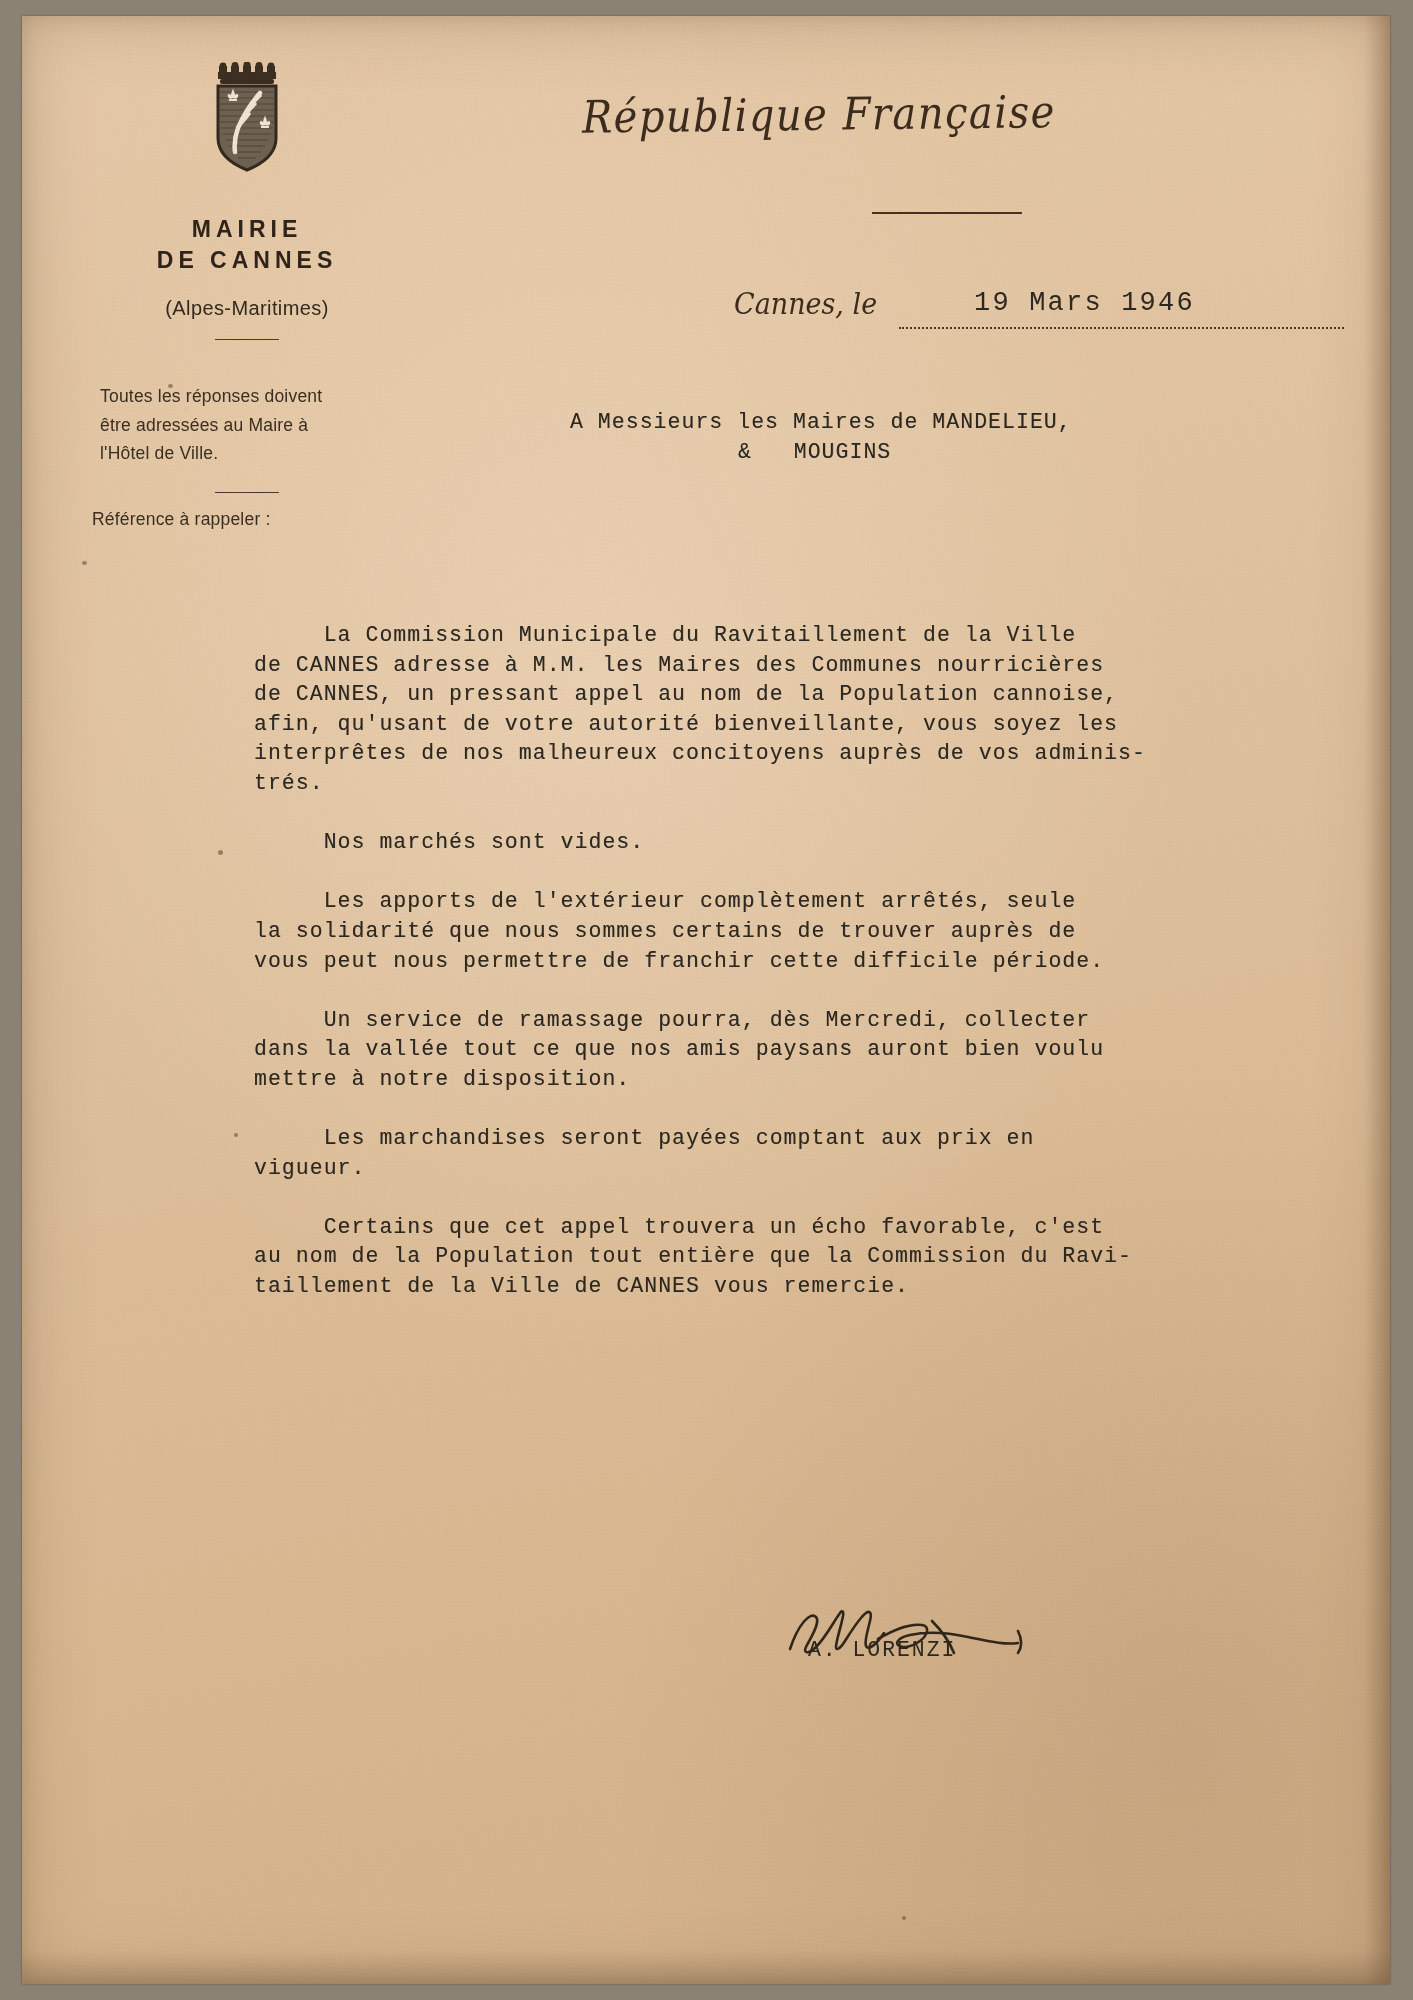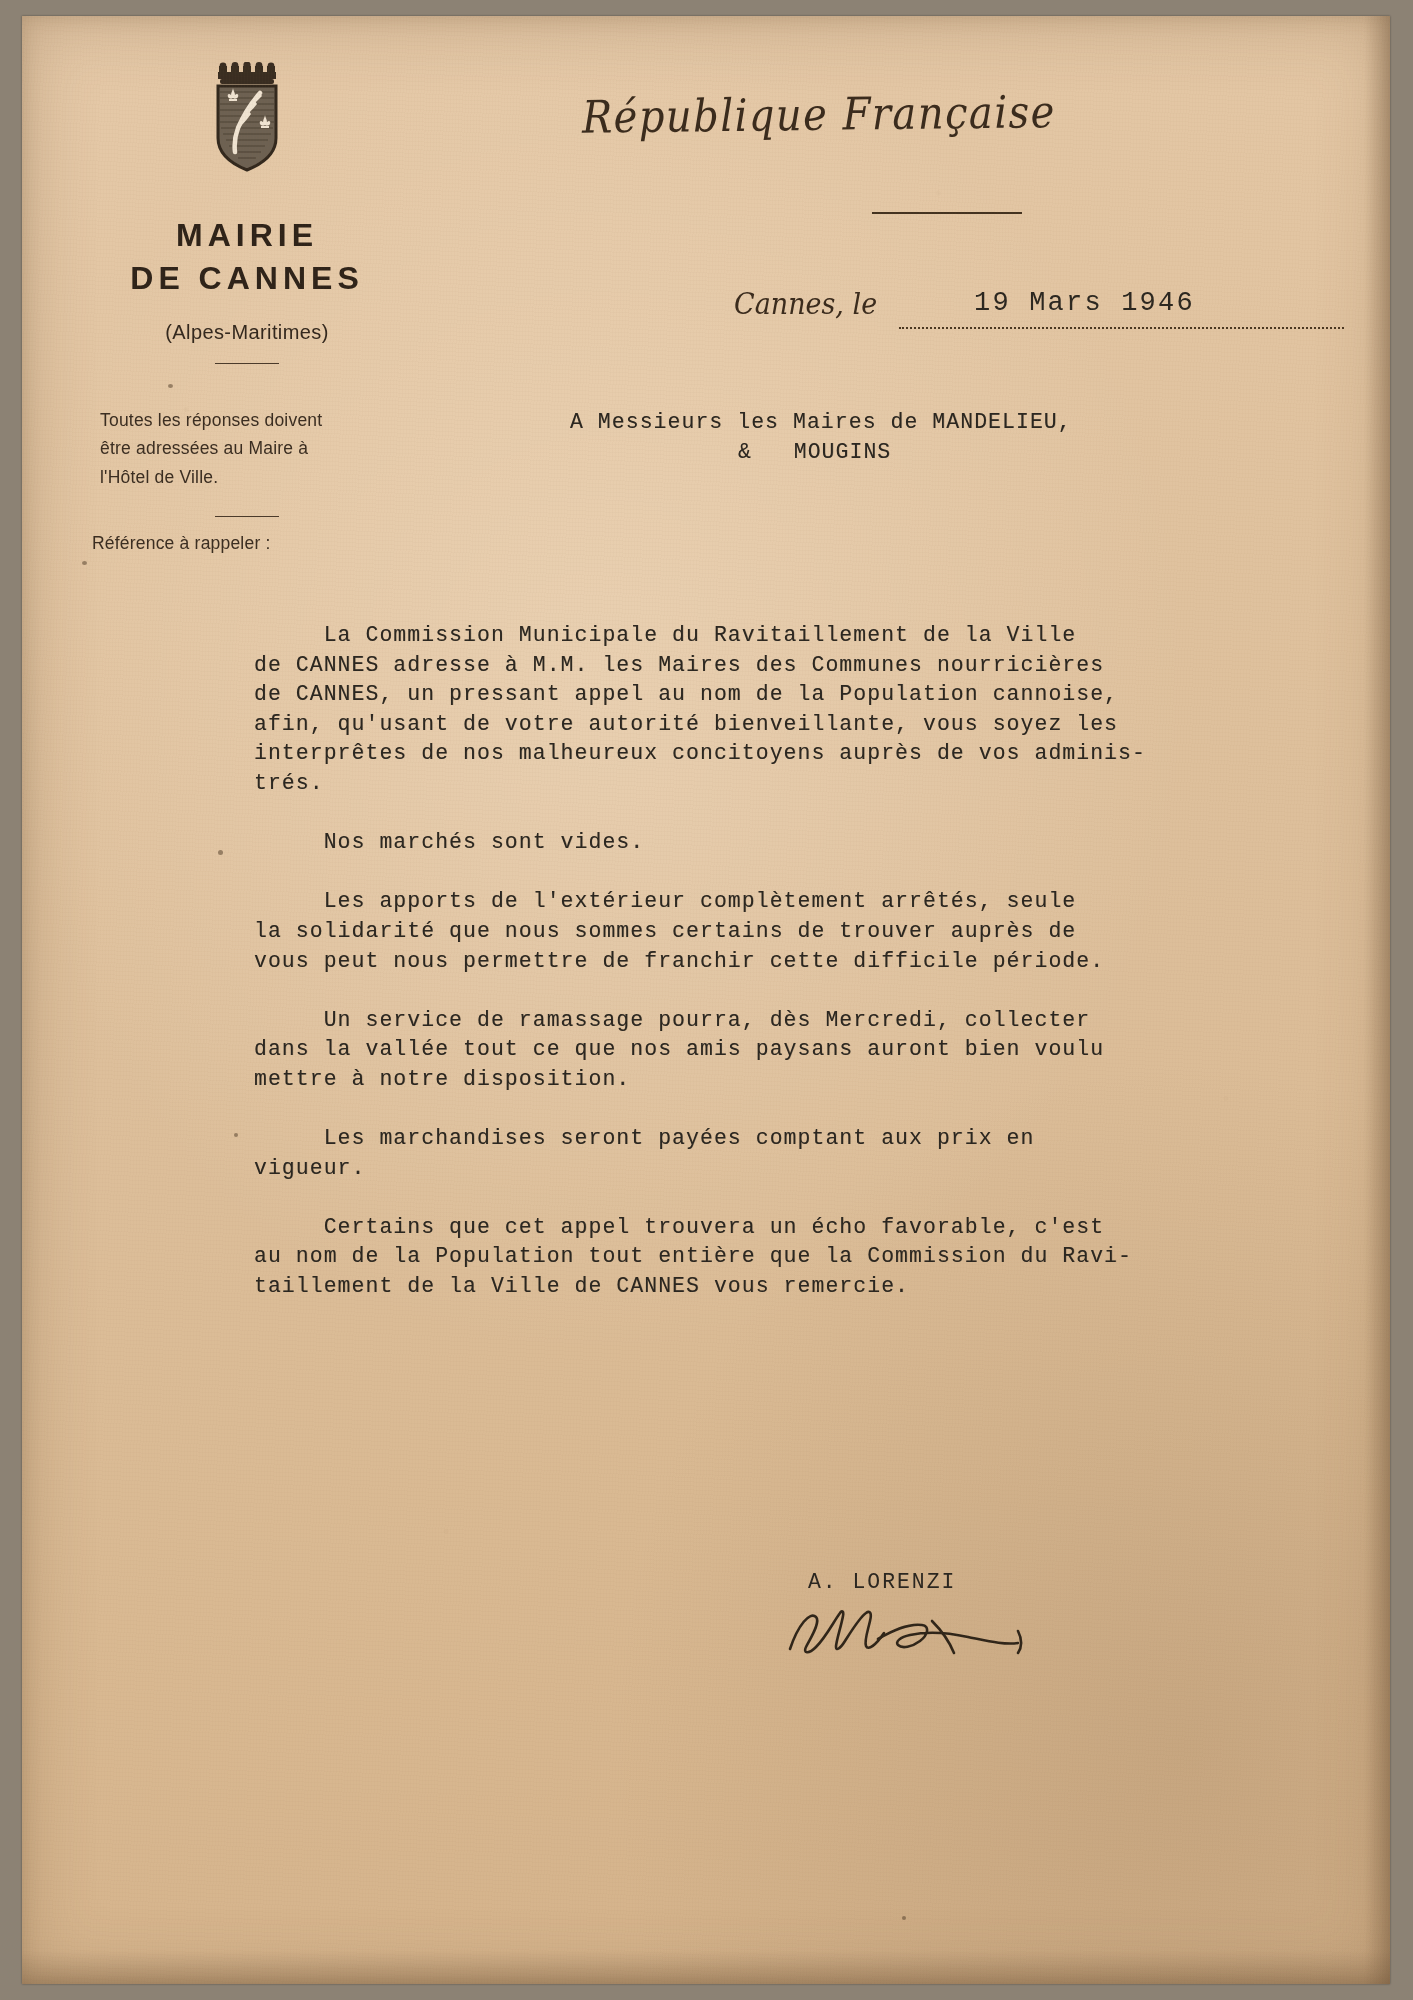--- a/index.html
+++ b/index.html
@@ -81,21 +81,21 @@
   }
   #crest {
     width: 86px;
     height: 112px;
     margin: 0 auto 40px auto;
     display: block;
   }
   .lh-title {
     font-family: "Liberation Sans", sans-serif;
     font-weight: bold;
-    font-size: 32px;
+    font-size: 23px;
     letter-spacing: 5px;
     line-height: 1.33;
     color: #2e2319;
   }
   .lh-sub {
     margin-top: 22px;
     font-size: 20px;
     letter-spacing: 0.4px;
     color: #33281e;
   }
@@ -226,21 +226,21 @@
   #signature-block {
     position: absolute;
     left: 670px;
     top: 1328px;
   }
   #signature-block .ln { display: block; }
 
   #signer-name {
     position: absolute;
     left: 786px;
-    top: 1554px;
+    top: 1622px;
     font-family: "Liberation Mono", monospace;
     font-size: 21.4px;
     letter-spacing: 2px;
     color: #2a2620;
     filter: blur(0.28px);
     white-space: pre;
   }
   #signature-mark {
     position: absolute;
     left: 760px;

